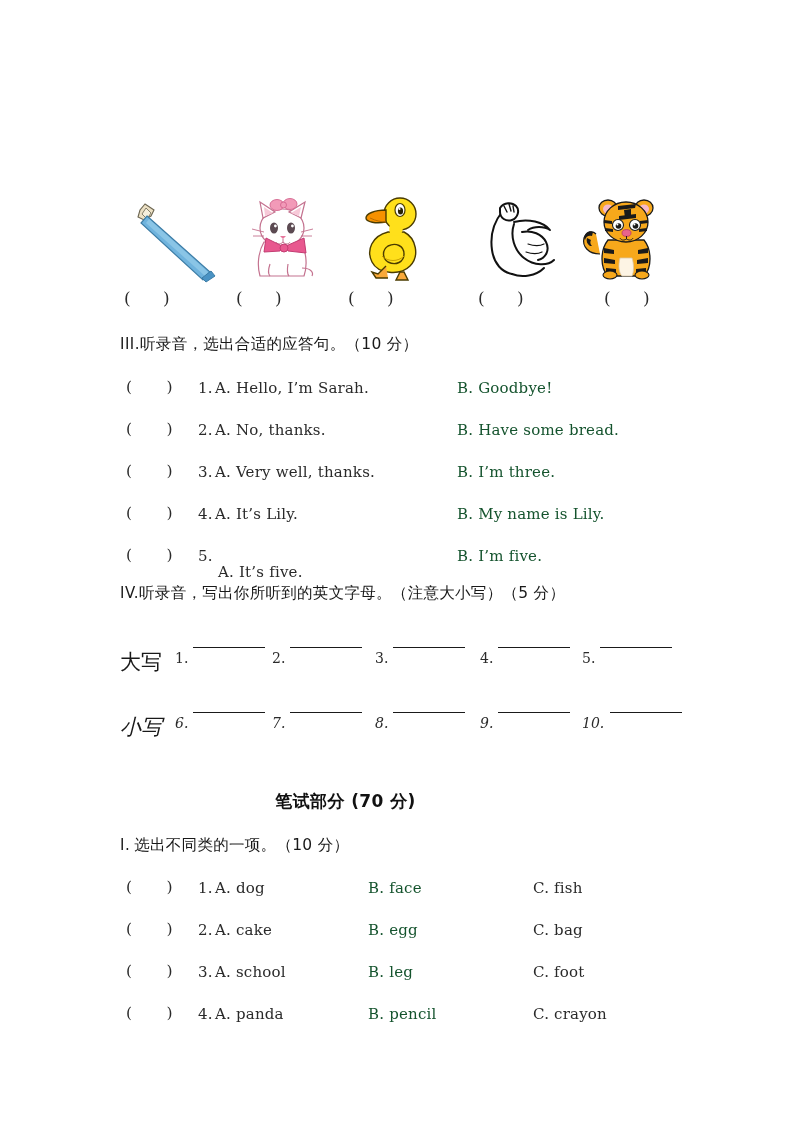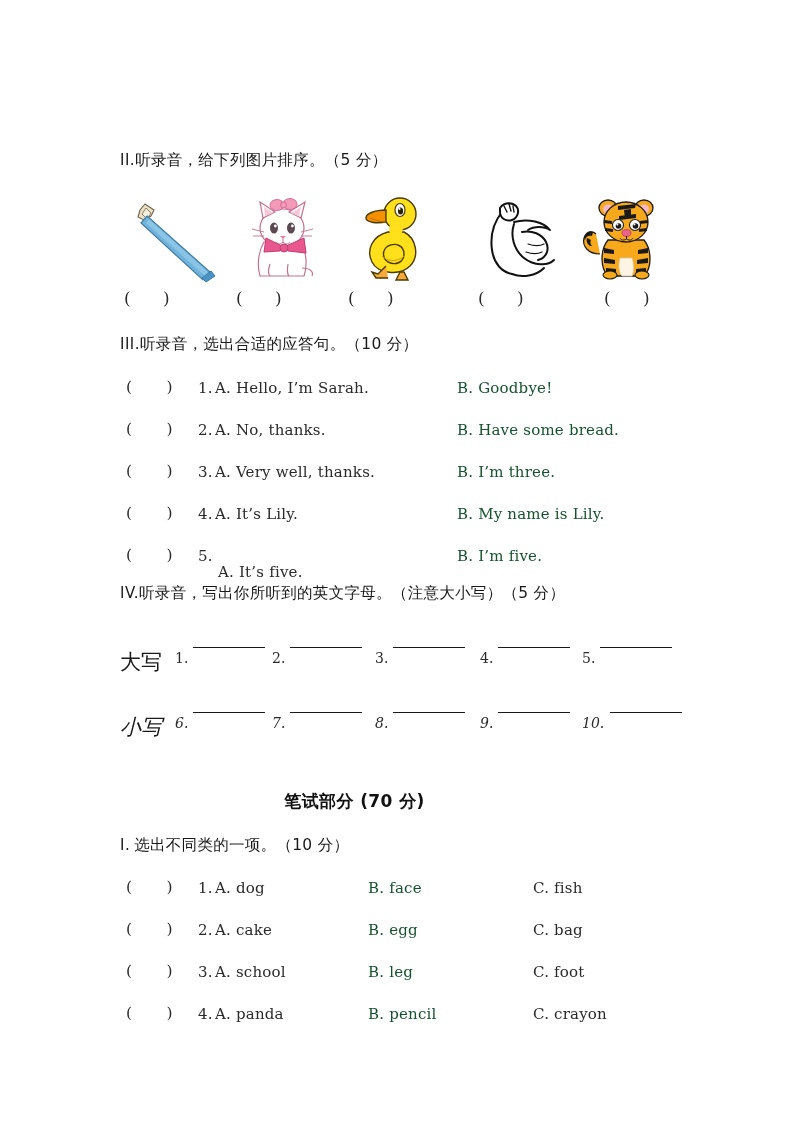--- a/index.html
+++ b/index.html
@@ -156,31 +156,27 @@
   .part-title {
     position: absolute;
     left: 0;
     width: 691px;
     text-align: center;
     font-family: "DejaVu Sans", "Liberation Sans", sans-serif;
     font-weight: bold;
     font-size: 17px;
     color: #111;
     letter-spacing: 0.4px;
-    padding-left: 9px;
   }
 </style>
 </head>
 <body>
 
 <div class="page">
 
-  <div class="sec-heading" style="top:150px;">
-    <span class="rom">II.</span><span class="cn">听录音，给下列图片排序。（5 分）</span>
-  </div>
 
   <div class="pic-row">
 
     <div class="pic-cell" style="left:0px;">
       <svg width="104" height="96" viewBox="0 0 104 96">
         <g>
           <path d="M27 16 L22 22 L20 29 L26 32 L33 28 L36 22 Z" fill="#ece0c4" stroke="#6b6550" stroke-width="1.1"></path>
           <path d="M24 26 L28 20 L33 25 L29 31 Z" fill="#f6efdc" stroke="#6b6550" stroke-width="0.8"></path>
           <path d="M29 28 L92 84 L85 92 L23 35 Z" fill="#6fb3dd" stroke="#3d7da6" stroke-width="1.2"></path>
           <path d="M31 31 L90 84 L87 88 L28 35 Z" fill="#8fc8e8" opacity="0.85"></path>

